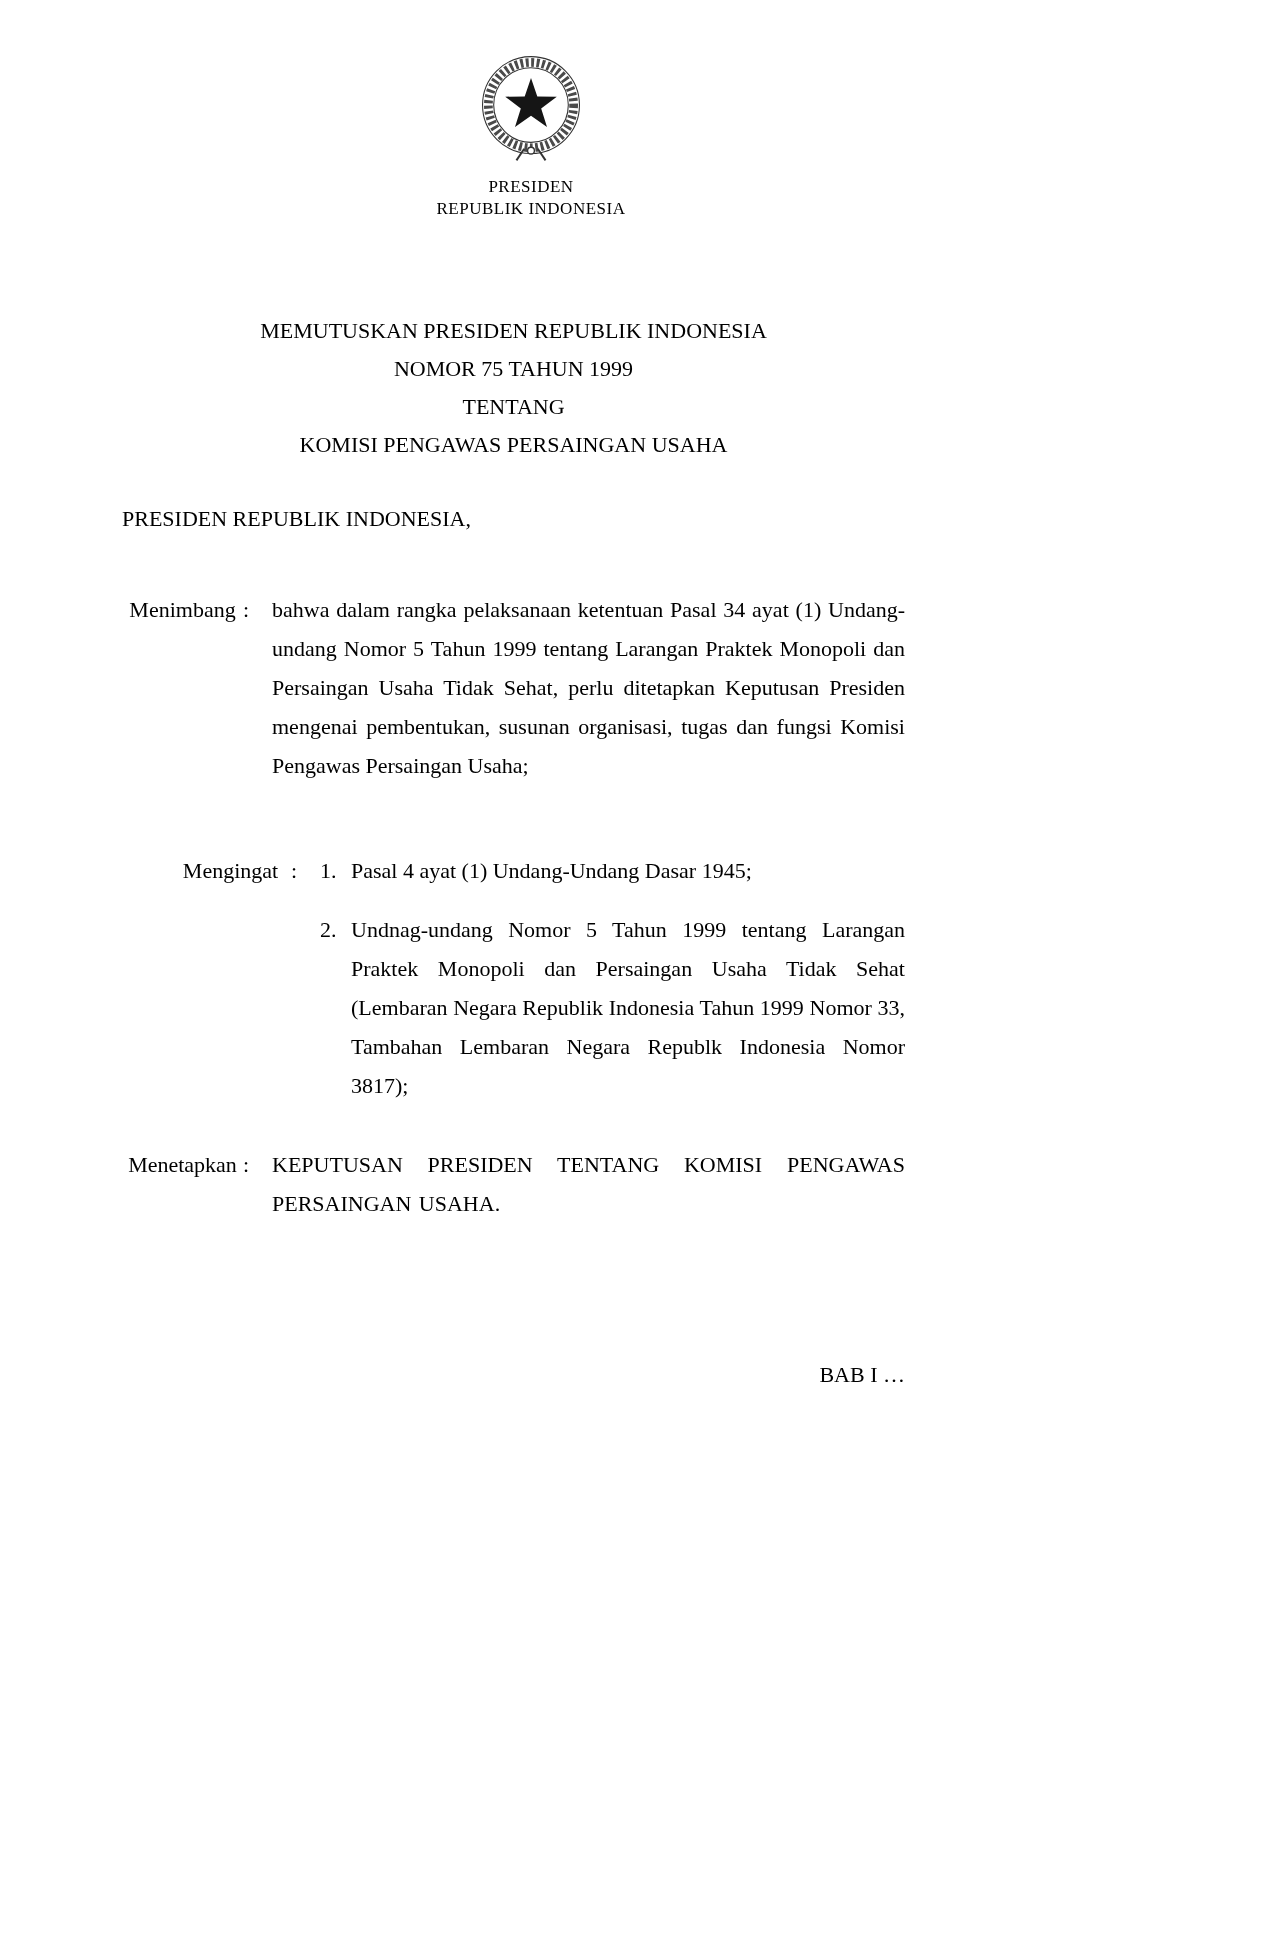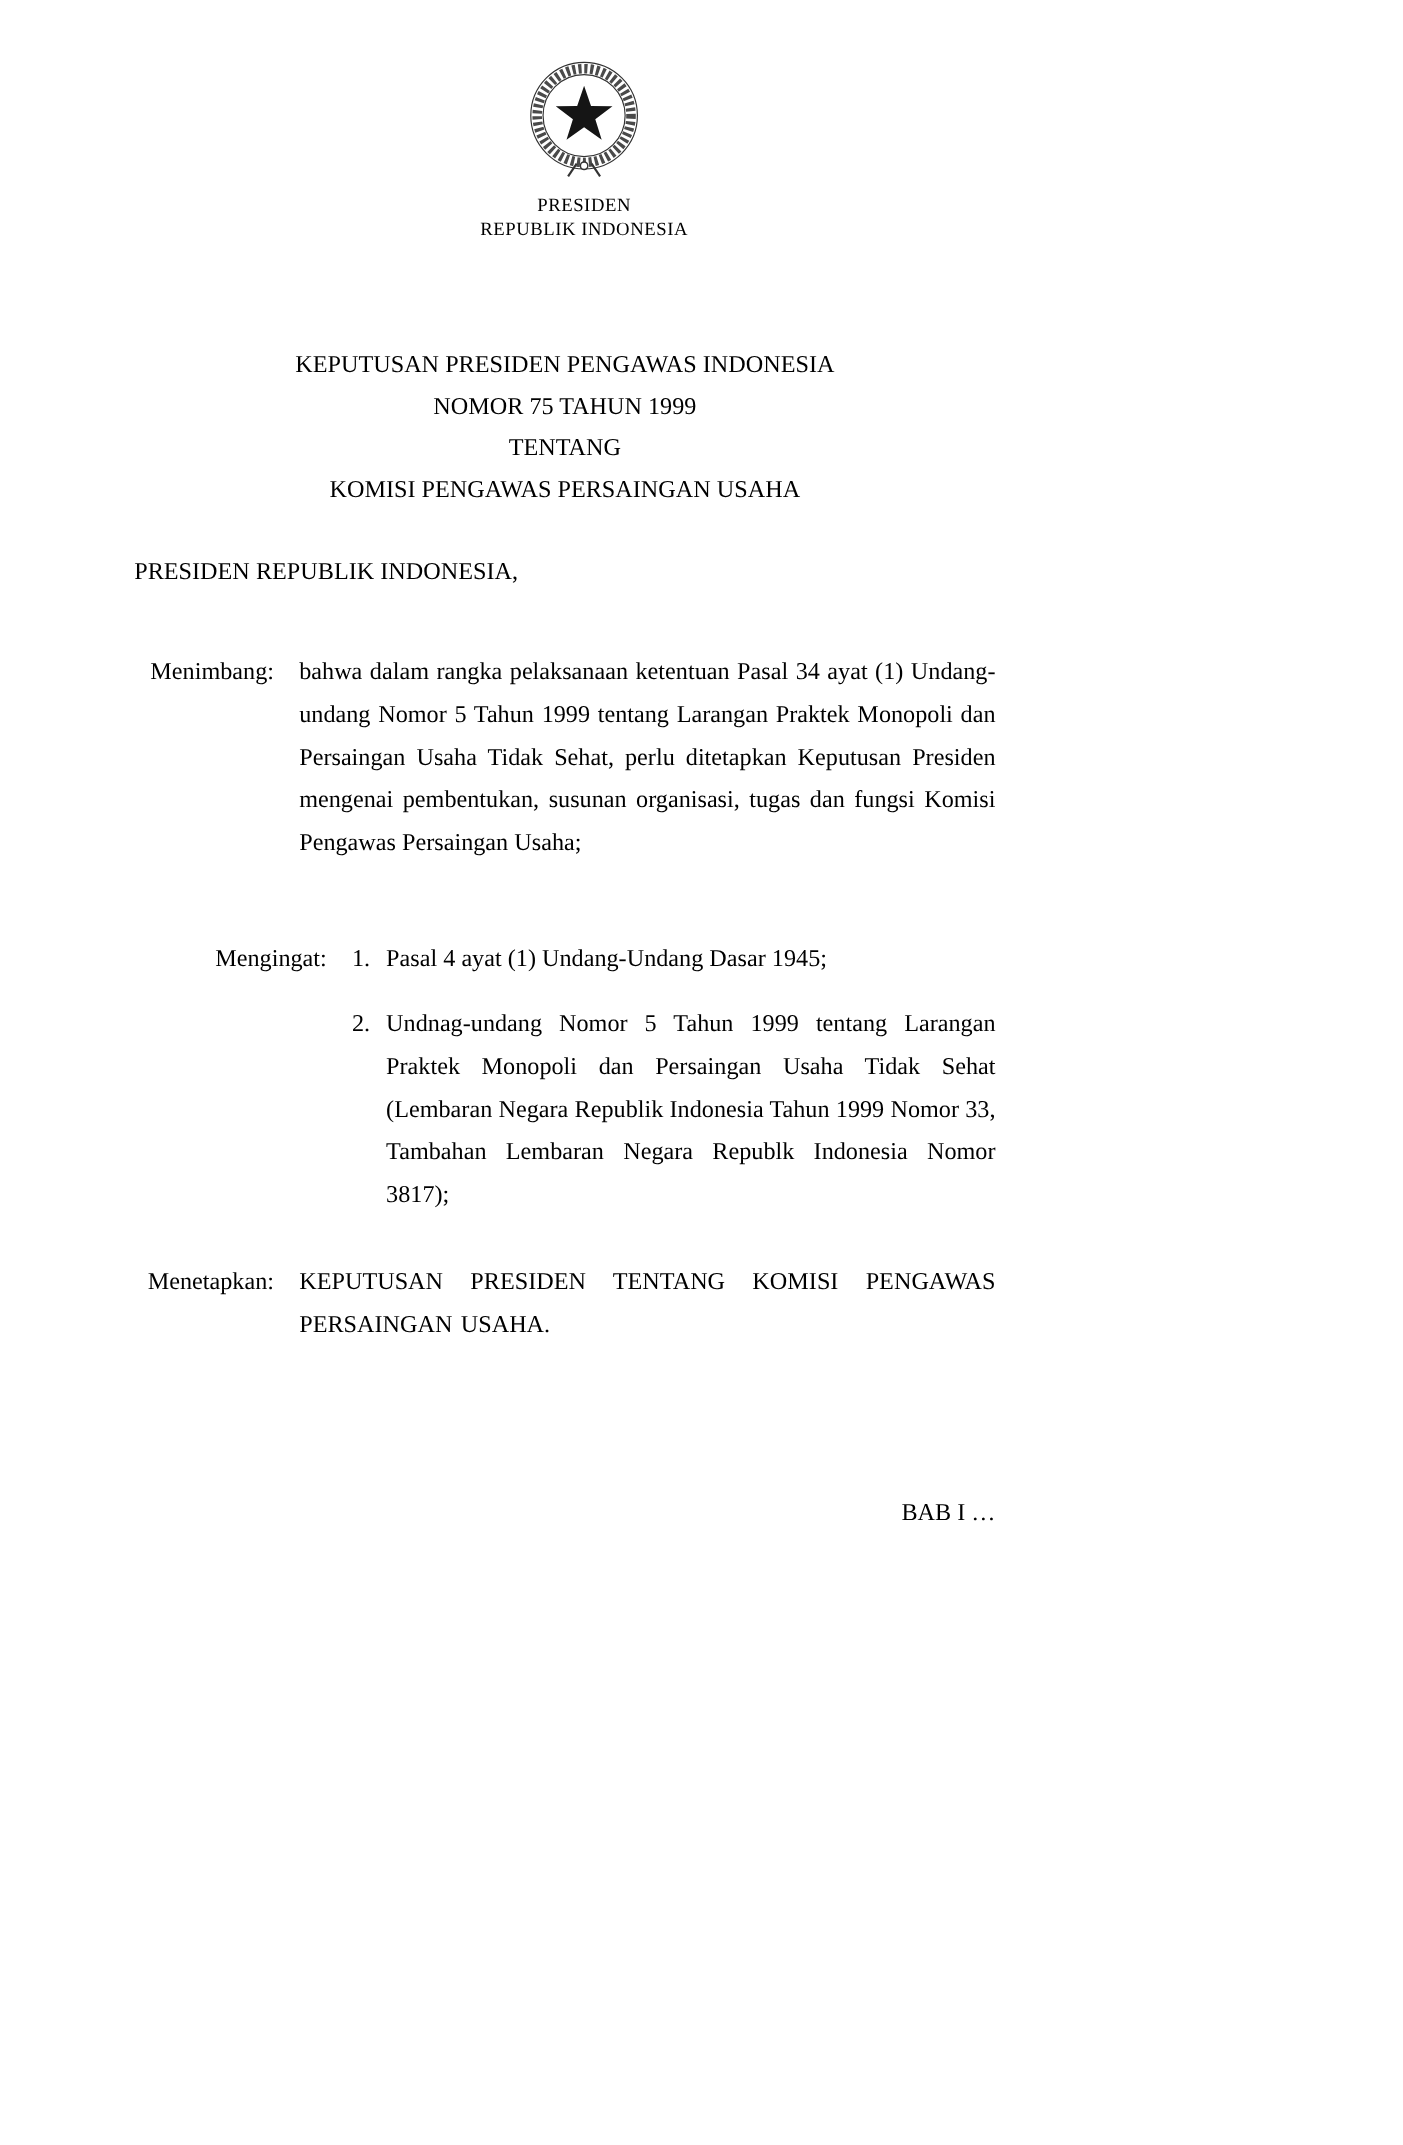--- a/index.html
+++ b/index.html
@@ -23,21 +23,21 @@
   .emblem-wrap { display:flex; flex-direction:column; align-items:center; }
   .letterhead-line { font-size:17px; line-height:22px; text-align:center; letter-spacing:0.5px; }
   .letterhead-line.first { margin-top:5px; }
 
   .title-block { margin-top:92px; }
   .title-line { font-size:22px; line-height:38px; text-align:center; }
 
   .salutation { margin-top:36px; font-size:22px; line-height:38px; text-align:left; }
 
   .labelled { display:grid; grid-template-columns:121px 29px 1fr; font-size:22px; line-height:39px; }
-  .labelled .label { text-align:right; }
+  .labelled .label { text-align:center; }
   .labelled .colon { text-align:left; }
   .just { text-align:justify; }
 
   .block-menimbang { margin-top:52px; }
   .block-mengingat { margin-top:66px;margin-left:48px; }
 
   .num-item { display:grid; grid-template-columns:31px 1fr; }
   .num-item + .num-item { margin-top:20px; }
 
   .decision-heading { margin-top:76px; font-size:22px; line-height:39px; text-align:center; }
@@ -65,21 +65,21 @@
       <path d="M72,107 L80,119" stroke="#333" stroke-width="2" fill="none"></path>
       <circle cx="65" cy="109" r="3.5" fill="#fff" stroke="#333" stroke-width="1.4"></circle>
     </svg>
     <div class="letterhead-line first">PRESIDEN</div>
     <div class="letterhead-line">REPUBLIK INDONESIA</div>
   </div>
 
   <div class="content">
 
     <div class="title-block">
-      <div class="title-line">KEPUTUSAN PRESIDEN PENGAWAS INDONESIA</div>
+      <div class="title-line">MEMUTUSKAN PRESIDEN REPUBLIK INDONESIA</div>
       <div class="title-line">NOMOR 75 TAHUN 1999</div>
       <div class="title-line">TENTANG</div>
       <div class="title-line">KOMISI PENGAWAS PERSAINGAN USAHA</div>
     </div>
 
     <div class="salutation">PRESIDEN REPUBLIK INDONESIA,</div>
 
     <div class="labelled block-menimbang">
       <div class="label">Menimbang</div>
       <div class="colon">:</div>

